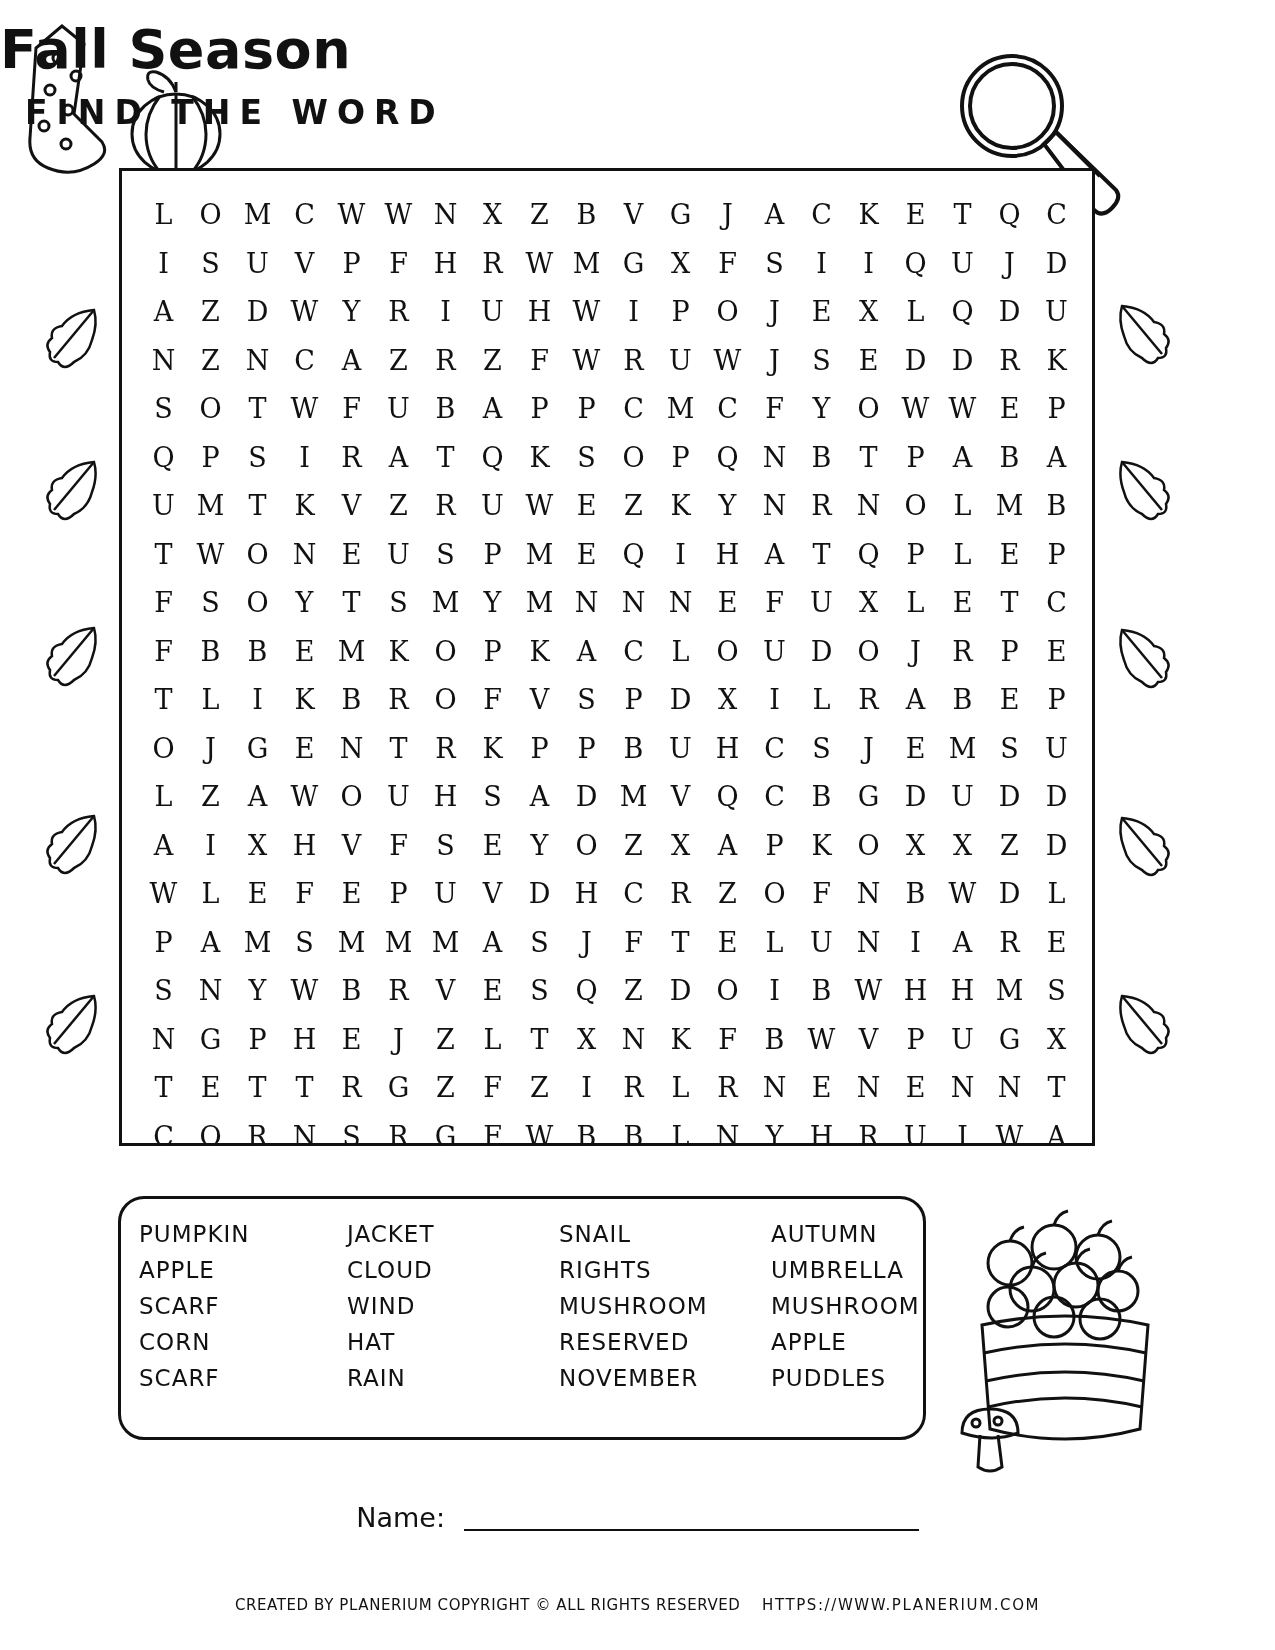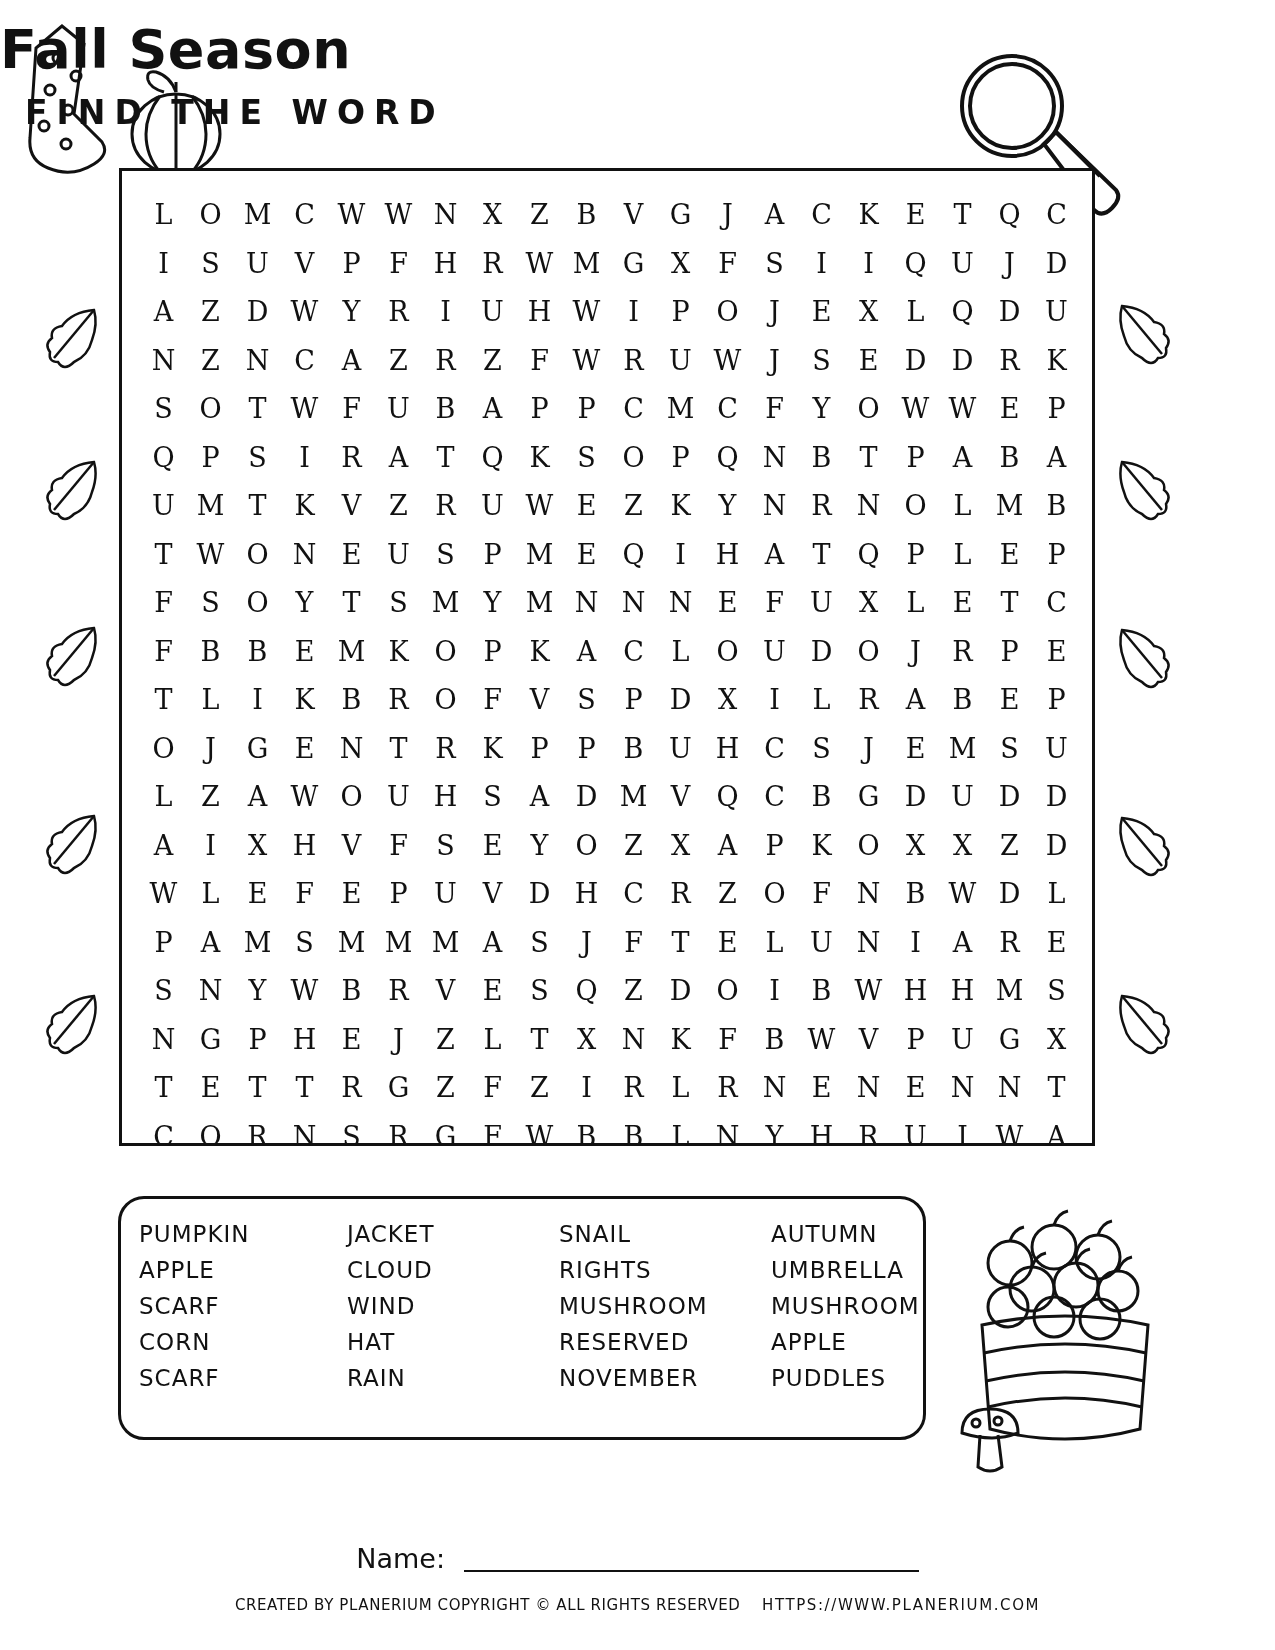--- a/index.html
+++ b/index.html
@@ -108,21 +108,20 @@
 
   
   .name-row {
     position: absolute;
     top: 1500px;
     left: 0;
     width: 1275px;
     text-align: center;
     font-family: "DejaVu Sans", sans-serif;
     font-size: 27px;
-    margin-top: 41px;
   }
   .name-label { display: inline-block; vertical-align: middle; }
   .name-line {
     display: inline-block;
     vertical-align: middle;
     width: 455px;
     border-bottom: 2px solid #111;
     height: 24px;
     margin-left: 10px;
   }

